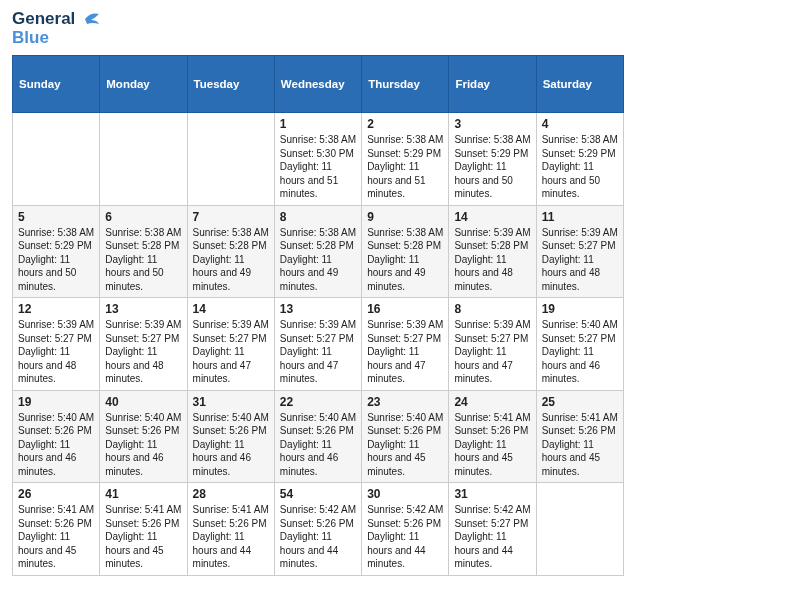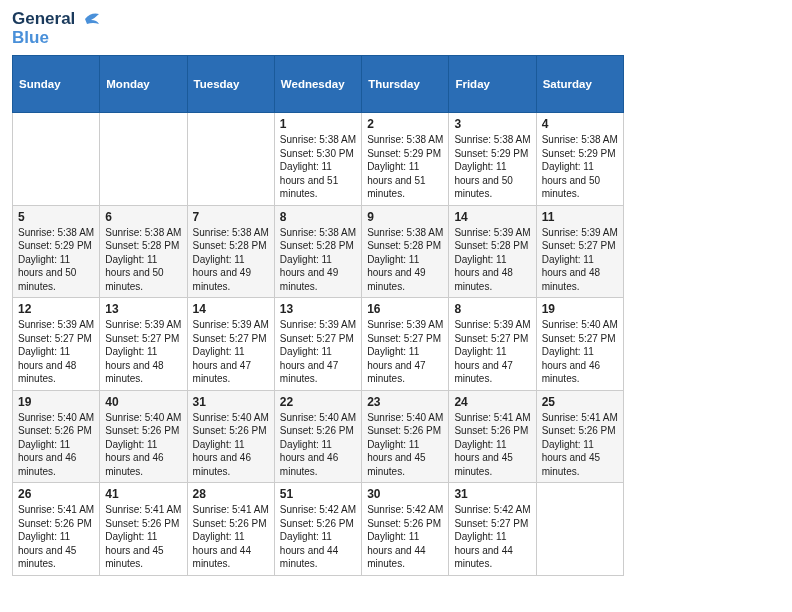--- a/index.html
+++ b/index.html
@@ -286,21 +286,21 @@
 Sunset: 5:26 PM
 Daylight: 11 hours and 45 minutes.</div>
           </td>
           <td>
             <span class="day-num">28</span>
             <div class="day-info" style="white-space: pre-line;">Sunrise: 5:41 AM
 Sunset: 5:26 PM
 Daylight: 11 hours and 44 minutes.</div>
           </td>
           <td>
-            <span class="day-num">51</span>
+            <span class="day-num">54</span>
             <div class="day-info" style="white-space: pre-line;">Sunrise: 5:42 AM
 Sunset: 5:26 PM
 Daylight: 11 hours and 44 minutes.</div>
           </td>
           <td>
             <span class="day-num">30</span>
             <div class="day-info" style="white-space: pre-line;">Sunrise: 5:42 AM
 Sunset: 5:26 PM
 Daylight: 11 hours and 44 minutes.</div>
           </td>

